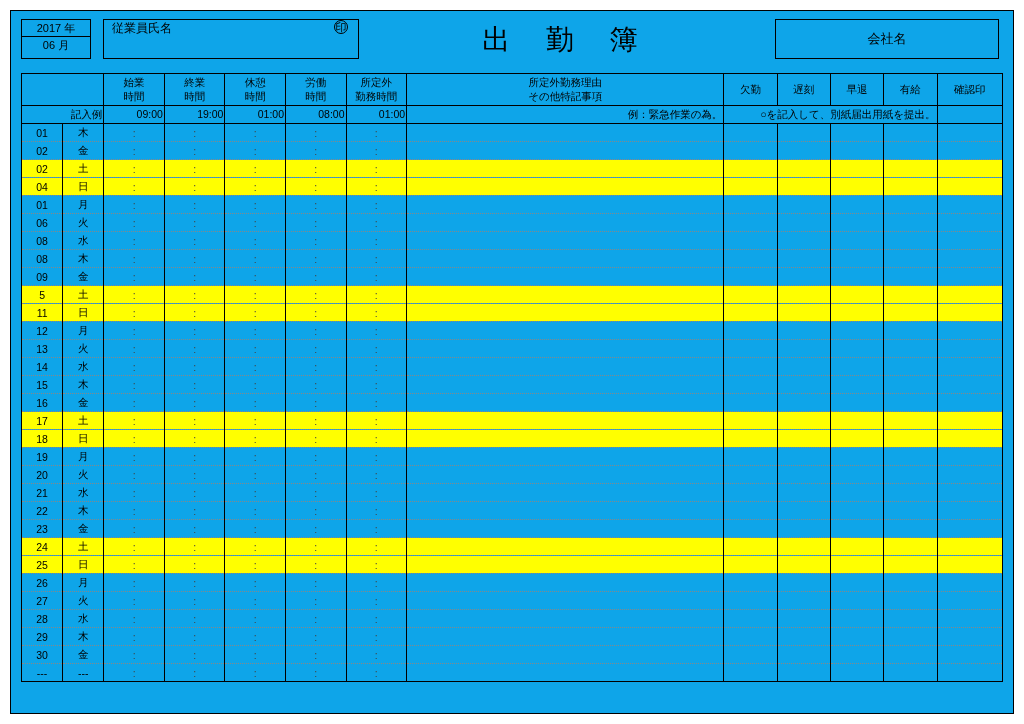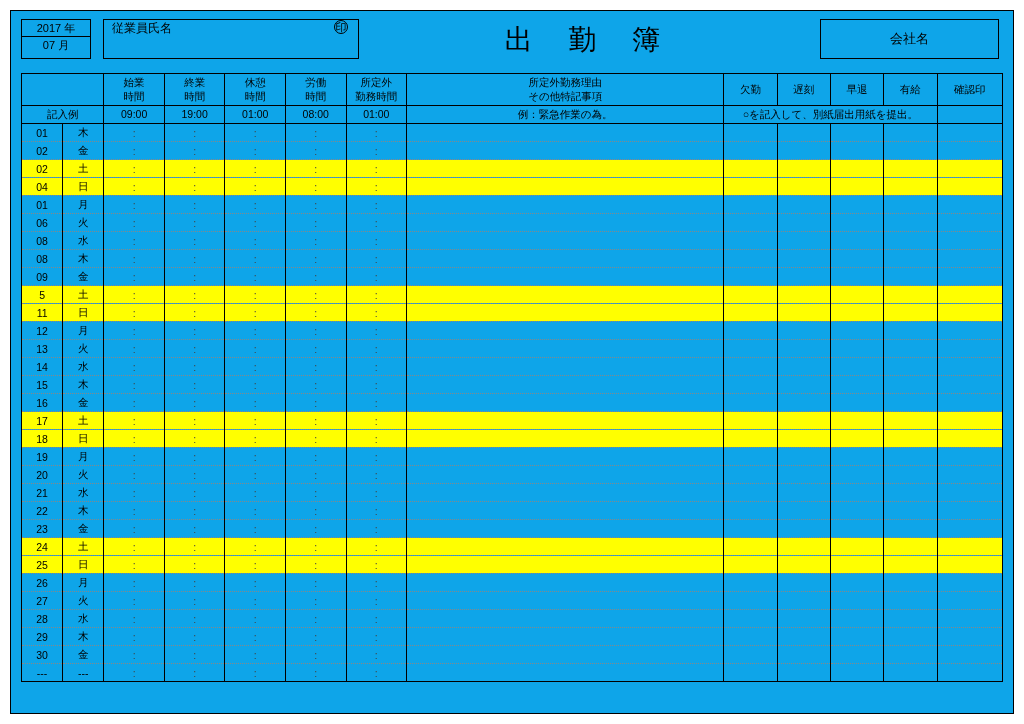--- a/index.html
+++ b/index.html
@@ -55,21 +55,21 @@
   .title {
     flex: 1;
     text-align: center;
     font-size: 28px;
     letter-spacing: 14px;
     padding-top: 2px;
     font-weight: normal;
   }
   .company-box {
     border: 1.5px solid #000;
-    width: 179px;
+    width: 224px;
     display: flex;
     align-items: center;
     justify-content: center;
     font-size: 13px;
     margin-right: 4px;
   }
   table.att {
     border-collapse: collapse;
     width: 100%;
     table-layout: fixed;
@@ -83,42 +83,42 @@
     font-size: 10.5px;
     padding: 0;
     overflow: hidden;
     white-space: nowrap;
   }
   table.att th {
     border-bottom: 1px solid #000;
     line-height: 1.25;
     padding: 2px 1px;
   }
-  table.att tr.head2 th { height: 18px; }
+  table.att tr.head2 th { height: 18px; text-align: right; }
   table.att thead tr:first-child th { border-top: 1px solid #000; height: 32px; }
   table.att th:first-child, table.att td:first-child { border-left: 1px solid #000; }
   .col-day   { width: 34px; }
   .col-dow   { width: 34px; }
   .col-time  { width: 50px; }
   .col-reason{ width: 262px; }
   .col-flag  { width: 44px; }
   .col-stamp { width: 54px; }
   tr.weekend td { background: #ffff00; }
   td.colon { color: #444; }
   tbody tr:last-child td { border-bottom: 1px solid #000; }
 </style>
 </head>
 <body>
 
 <div class="sheet">
 
   <div class="top-row">
     <div class="date-box">
       <div class="year">2017 年</div>
-      <div class="month">07 月</div>
+      <div class="month">06 月</div>
     </div>
     <div class="emp-box">
       <span>従業員氏名</span>
       <span class="stamp">印</span>
     </div>
     <div class="title">出 勤 簿</div>
     <div class="company-box">会社名</div>
   </div>
 
   <table class="att">

